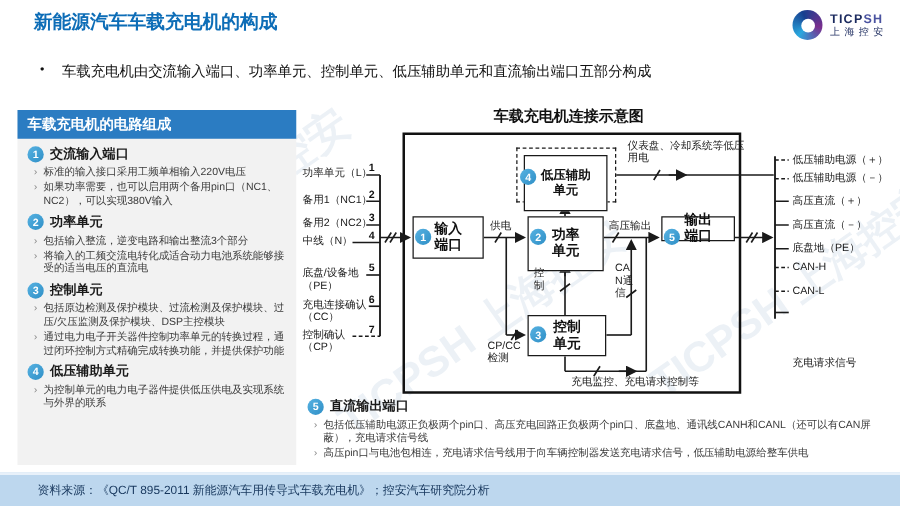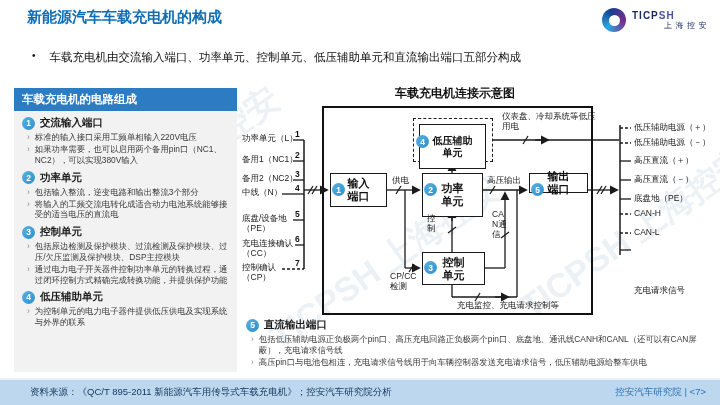--- a/index.html
+++ b/index.html
@@ -12,21 +12,21 @@
   .page-title{position:absolute;left:27px;top:8px;font-size:15px;font-weight:bold;color:#0D6DB7;z-index:2;}
   .subtitle{position:absolute;left:30px;top:50px;width:660px;display:flex;font-size:11.5px;color:#111;z-index:2;}
   .subtitle::before{content:"•";margin:0 14px 0 2px;font-size:10px;}
   
   .logo{position:absolute;right:10px;top:8px;display:flex;align-items:center;gap:6px;z-index:2;}
   .logo-swirl{width:24px;height:24px;border-radius:50%;position:relative;
       background:conic-gradient(from 220deg,#2AA8DF,#173F8F,#7A2E8E,#2AA8DF);}
   .logo-swirl::after{content:"";position:absolute;left:6.5px;top:6.5px;width:11px;height:11px;border-radius:50%;background:#fff;}
   .logo-line1{font-size:10px;font-weight:bold;color:#1B2A5E;letter-spacing:1px;line-height:1.1;}
   .logo-line1 .accent{color:#4a53a0;}
-  .logo-line2{font-size:8px;color:#1B2A5E;letter-spacing:3.5px;line-height:1.2;margin-left:32px;}
+  .logo-line2{font-size:8px;color:#1B2A5E;letter-spacing:3.5px;line-height:1.2;}
   
   .panel{position:absolute;left:14px;top:88px;width:223px;height:284px;background:#F2F2F2;z-index:2;box-sizing:border-box;}
   .panel-header{background:#2B7CC2;color:#fff;font-size:11.5px;font-weight:bold;padding:4px 8px;}
   .sec-head{display:flex;align-items:center;gap:5px;margin:5px 8px 2px 8px;}
   .num-circle{width:13px;height:13px;border-radius:50%;flex:0 0 13px;
       background:linear-gradient(135deg,#57b2e2,#2f8fc6);color:#fff;font-size:8.5px;font-weight:bold;
       display:flex;align-items:center;justify-content:center;}
   .sec-title{font-size:10.5px;font-weight:bold;color:#1a1a1a;}
   .bullet{display:flex;font-size:8.4px;line-height:1.27;color:#3a3a3a;margin:1.5px 8px 1.5px 8px;}
   .bullet::before{content:"›";color:#8a8a8a;margin:0 5px 0 5px;flex:0 0 auto;}
@@ -241,16 +241,15 @@
     <div class="out-label" style="left:394px;top:70px;">高压直流（＋）</div>
     <div class="out-label" style="left:394px;top:89px;">高压直流（－）</div>
     <div class="out-label" style="left:394px;top:108px;">底盘地（PE）</div>
     <div class="out-label" style="left:394px;top:123px;">CAN-H</div>
     <div class="out-label" style="left:394px;top:142px;">CAN-L</div>
     <div class="out-label" style="left:394px;top:159px;margin-top:41px;">充电请求信号</div>
   </div>
 
   <div class="footer">
     <span>资料来源：《QC/T 895-2011 新能源汽车用传导式车载充电机》；控安汽车研究院分析</span>
-    <span class="footer-right">控安汽车研究院 | &lt;7&gt;</span>
   </div>
 
 </div>
 
 </body></html>

